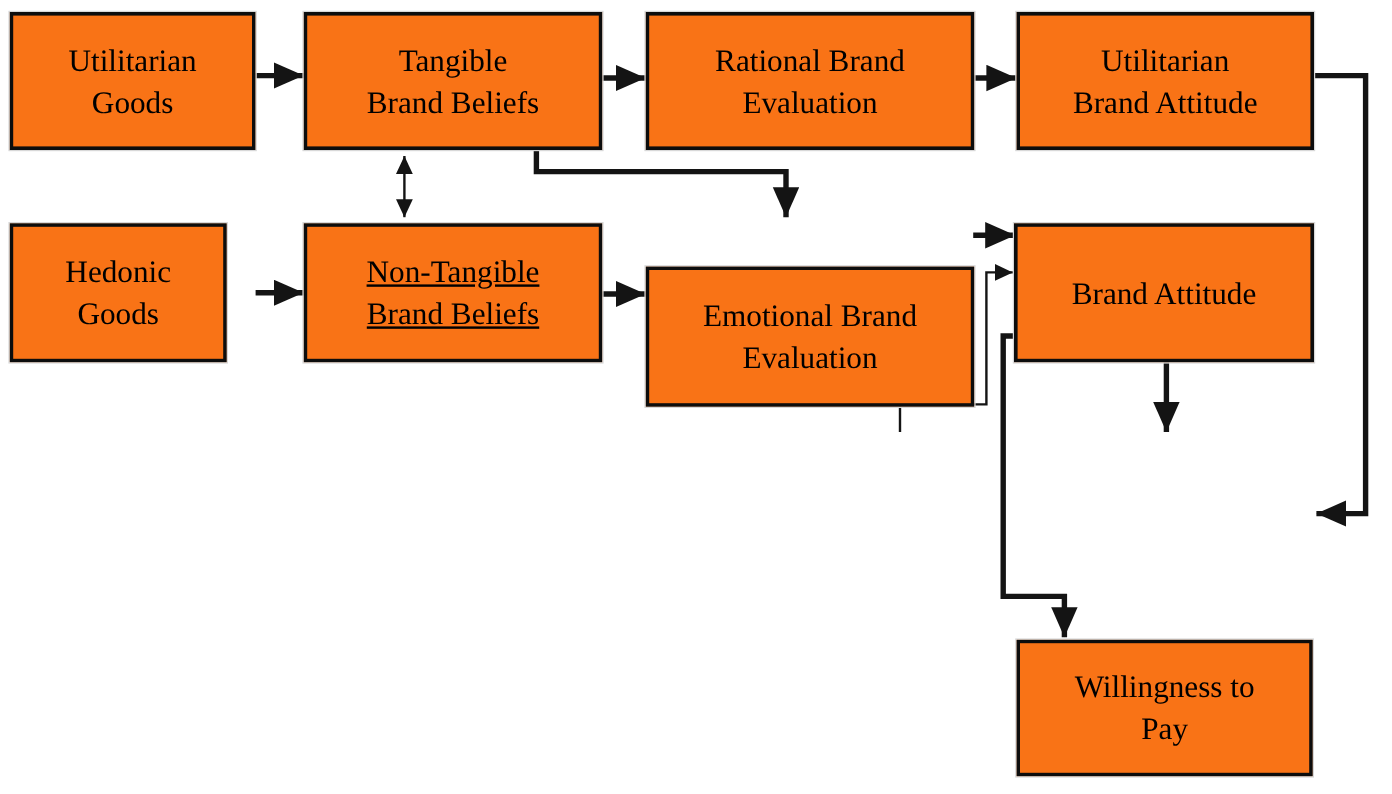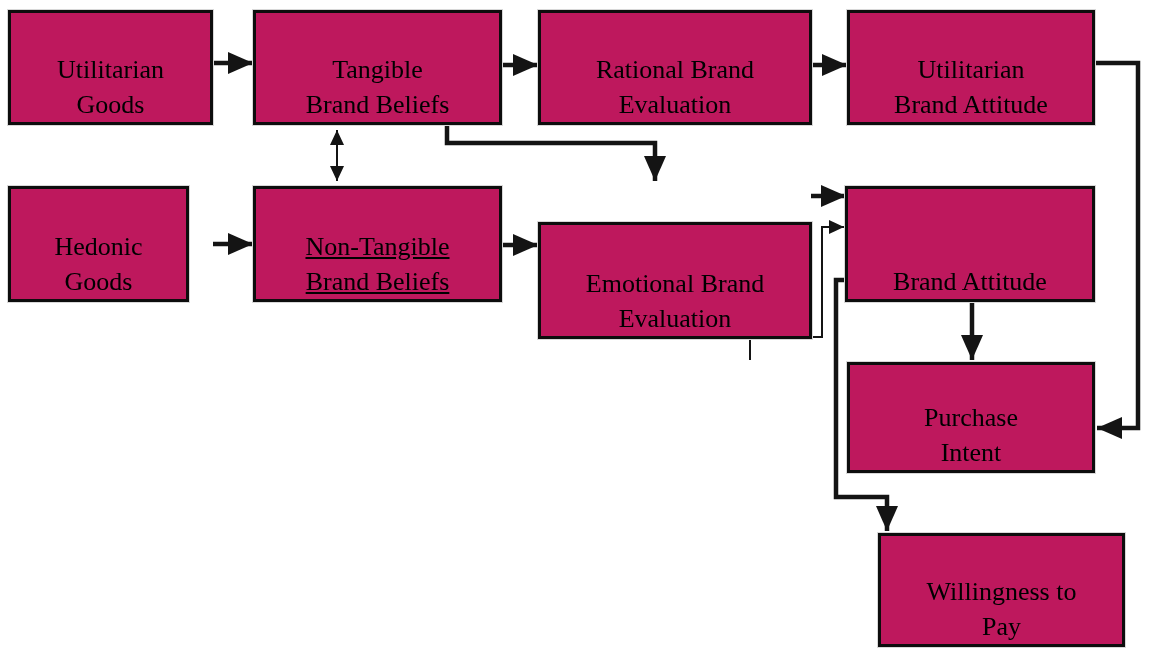--- a/index.html
+++ b/index.html
@@ -18,25 +18,25 @@
   .connector-layer {
     position: absolute;
     left: 0;
     top: 0;
     width: 1160px;
     height: 662px;
   }
   .node {
     position: absolute;
     box-sizing: border-box;
-    background: #be185d;
+    background: #f97316;
     border: 3px solid #0d0d0d;
     display: flex;
     flex-direction: column;
-    justify-content: flex-end;
+    justify-content: center;
     align-items: center;
     text-align: center;
     color: #000000;
     font-size: 26px;
     line-height: 35px;
     outline: 1px solid #d8d8d8;
   }
   .node span {
     display: block;
     white-space: nowrap;
@@ -113,23 +113,19 @@
   <div class="node" style="left:538px; top:187px; width:274px; height:117px;margin-top:35px;">
     <span>Emotional Brand</span>
     <span>Evaluation</span>
   </div>
 
   <div class="node" style="left:845px; top:186px; width:250px; height:116px;">
     <span>Brand Attitude</span>
   </div>
 
 
-  <div class="node" style="left:847px; top:362px; width:248px; height:111px;">
-    <span>Purchase</span>
-    <span>Intent</span>
-  </div>
 
-  <div class="node" style="left:847px; top:533px; width:247px; height:114px;margin-left:31px;">
+  <div class="node" style="left:847px; top:533px; width:247px; height:114px;">
     <span>Willingness to</span>
     <span>Pay</span>
   </div>
 
 </div>
 
 </body></html>

